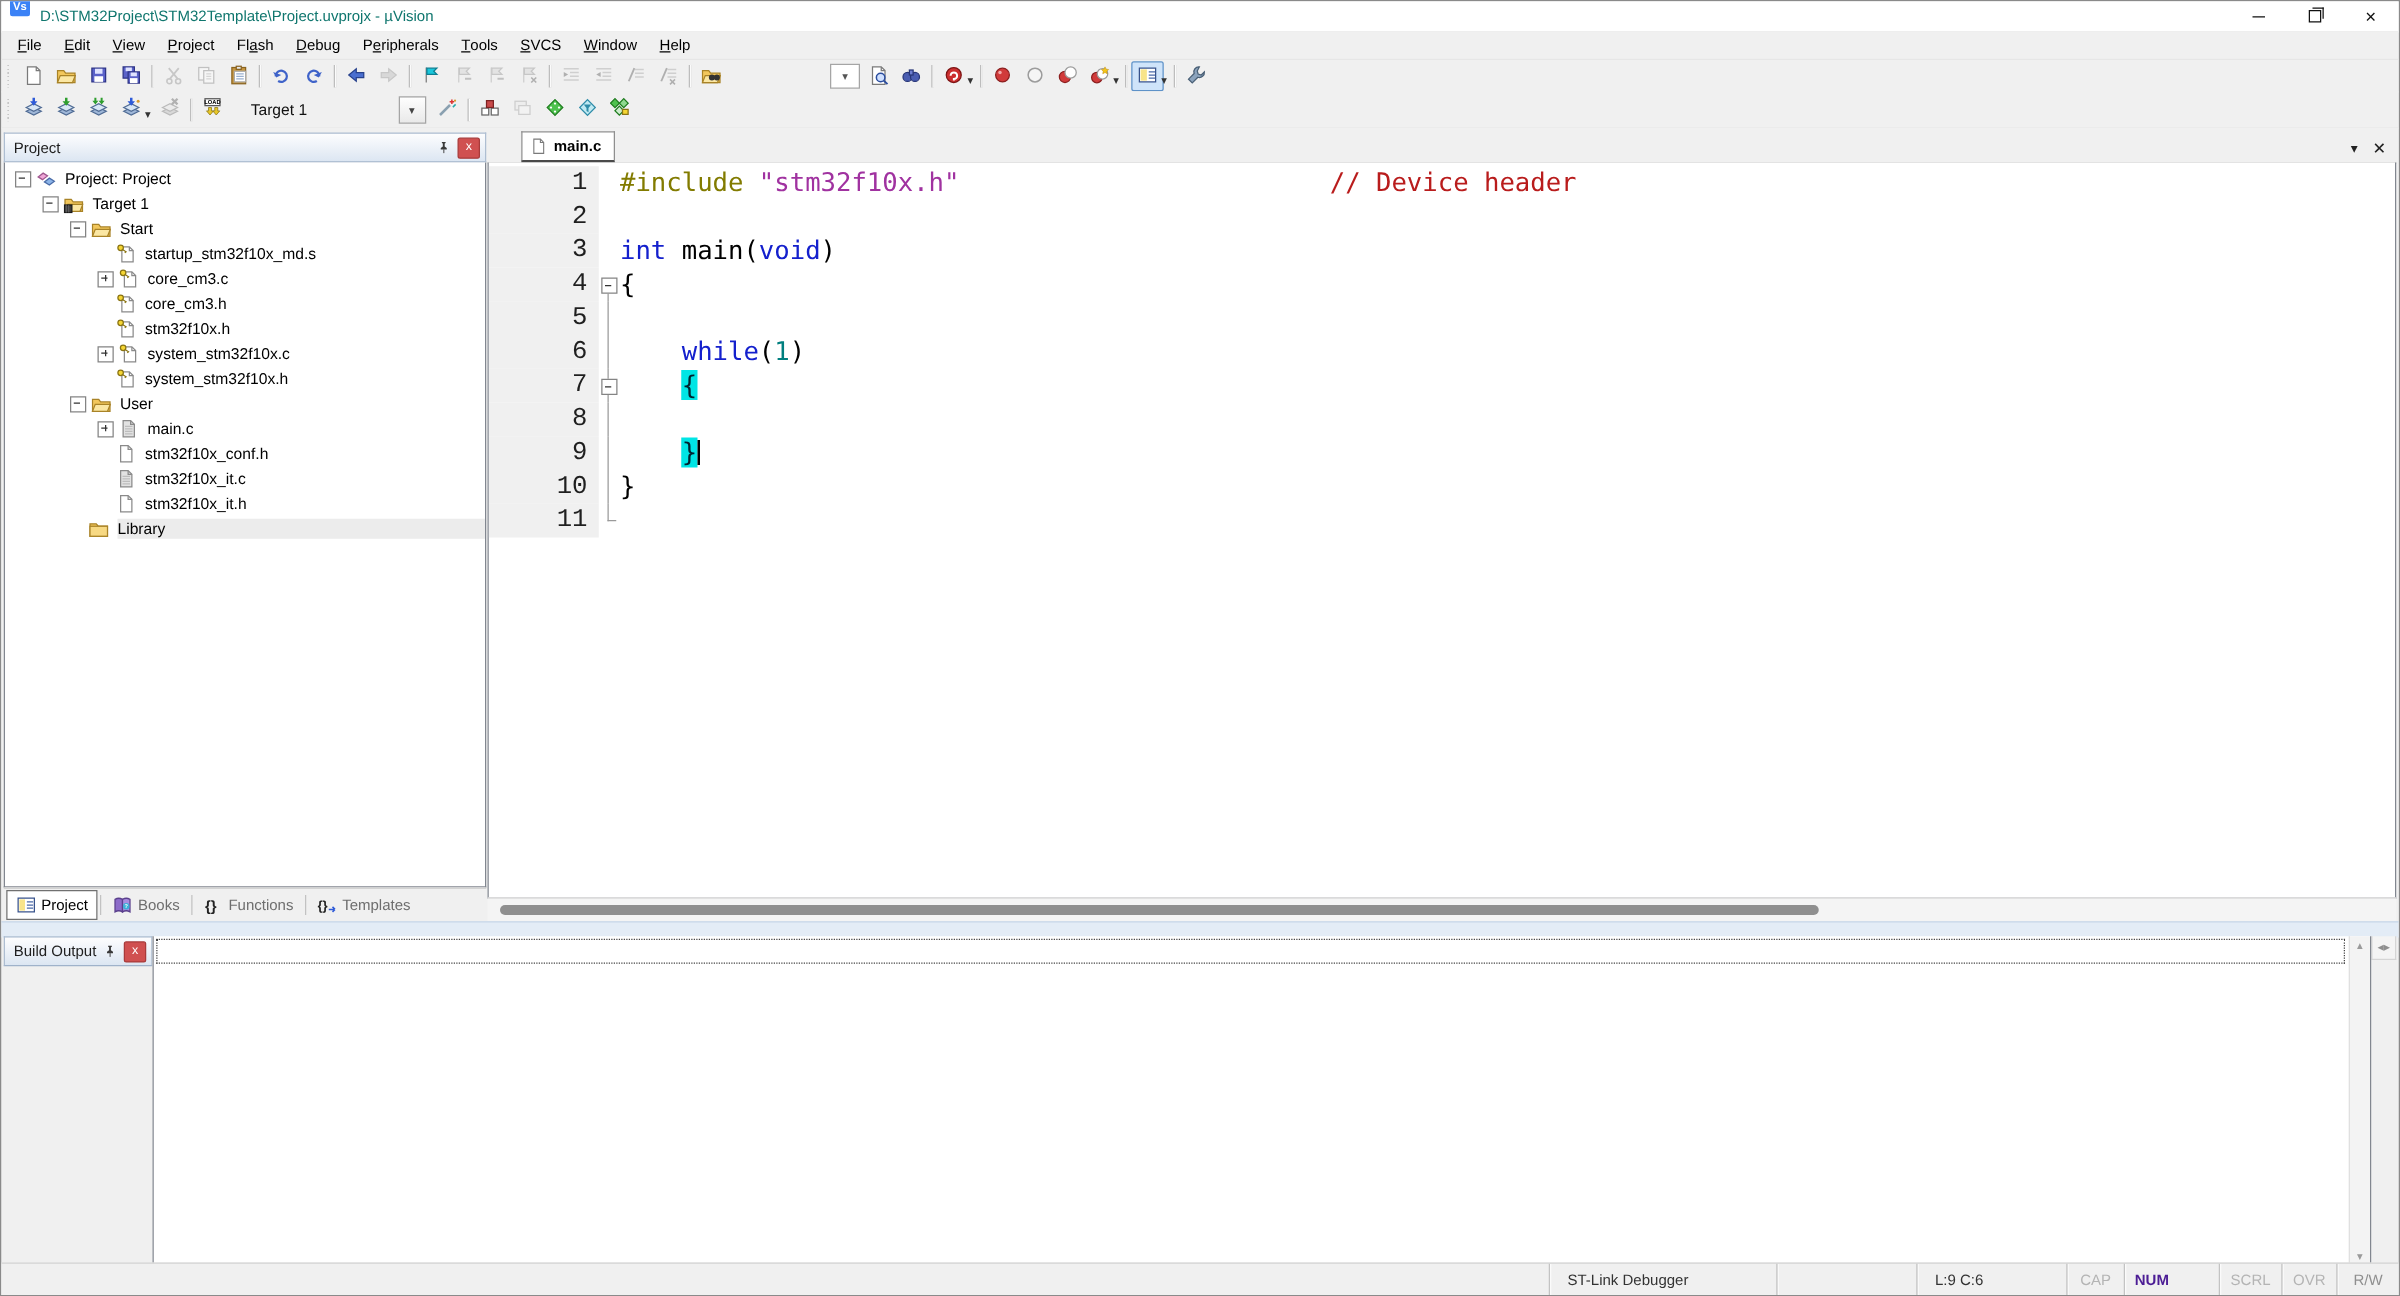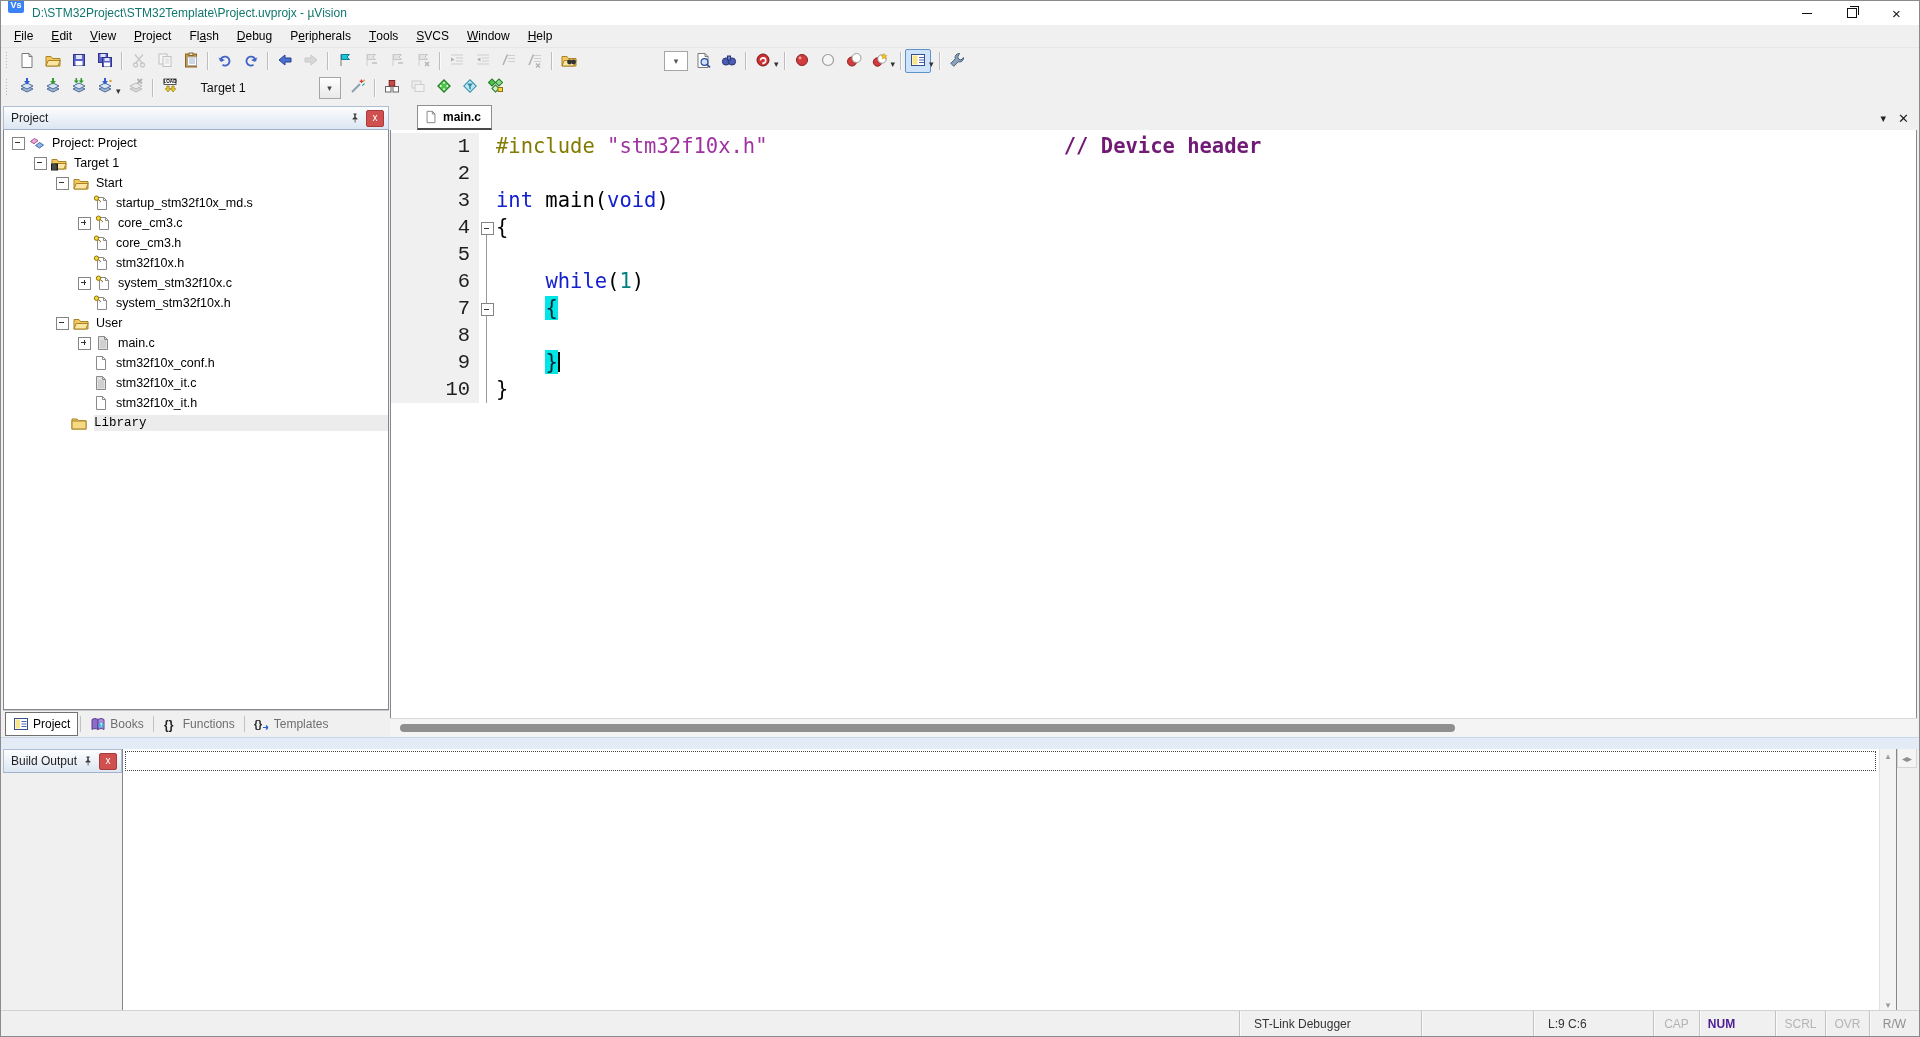--- a/index.html
+++ b/index.html
@@ -57,21 +57,21 @@
   .ph-close{background:#d05050;border:1px solid #a83a3a;color:#fff;font-size:10px;line-height:10px;border-radius:2px;}
   #tree{flex:1;background:#fff;border:1px solid #828790;border-top:none;overflow:hidden;padding-top:3px;}
   .tree-row{height:20px;display:flex;align-items:center;font-size:12.5px;white-space:nowrap;}
   .tree-indent{flex:0 0 auto;}
   .expander{flex:0 0 auto;width:11px;height:11px;border:1px solid #848484;background:#fff;position:relative;margin-right:4px;}
   .expander:before{content:"";position:absolute;left:2px;top:4.5px;width:5px;height:1px;background:#333;}
   .expander.plus:after{content:"";position:absolute;left:4.5px;top:2px;width:1px;height:5px;background:#333;}
   .exp-space{flex:0 0 auto;width:15px;}
   .tree-icon{flex:0 0 auto;width:18px;height:16px;margin-right:5px;}
   .tree-label{padding:1px 4px 1px 0;}
-  .tree-row.selected .tree-label{background:#ececec;flex:1;font-family:Liberation Mono, monospace;}
+  .tree-row.selected .tree-label{background:#ececec;flex:1;}
 
   
   #panel-tabs{height:26px;display:flex;align-items:center;background:#f0f0f0;padding-left:2px;border-top:1px solid #c9c9c9;}
   .ptab{height:22px;display:flex;align-items:center;padding:0 7px;color:#6e6e6e;}
   .ptab .ticon{width:16px;height:16px;margin-right:4px;}
   .ptab.active{background:#fff;border:1px solid #707070;color:#000;}
   .ptab-sep{width:1px;height:16px;background:#c2c2c2;margin:0 2px;}
 
   
   #editor-area{position:absolute;left:389px;top:4px;right:2px;bottom:0;}
@@ -86,21 +86,21 @@
   .code-row{height:27px;display:flex;font-family:"Liberation Mono",monospace;font-size:20.5px;line-height:27px;}
   .ln{flex:0 0 auto;width:88px;background:#f0f0f0;color:#1f1f1f;text-align:right;padding-right:9px;box-sizing:border-box;}
   .fold{flex:0 0 16px;position:relative;}
   .fold .vl{position:absolute;left:7px;top:0;bottom:0;width:1px;background:#9a9a9a;}
   .fold .vl.half{top:19px;}
   .fold .vl.tophalf{bottom:13px;}
   .fold .hend{position:absolute;left:7px;top:13px;width:7px;height:1px;background:#9a9a9a;}
   .fold .fbox{position:absolute;left:2px;top:8px;width:11px;height:11px;border:1px solid #848484;background:#fff;}
   .fold .fbox:before{content:"";position:absolute;left:2px;top:4.5px;width:5px;height:1px;background:#333;}
   pre.code{margin:0;white-space:pre;padding-left:1px;}
-  .pp{color:#827b00;} .str{color:#a032a0;} .com{color:#701a75;font-weight:bold;} .kw{color:#1420cd;}
+  .pp{color:#827b00;} .str{color:#a032a0;} .com{color:#b91c1c;} .kw{color:#1420cd;}
   .num{color:#007f7f;} .pl{color:#000;}
   .hl{background:#00e5e5;color:#00222f;}
   .caret{display:inline-block;width:2px;height:20px;background:#000;vertical-align:-3px;}
   #editor-hscroll{position:absolute;left:0;right:0;top:612px;height:18px;background:#f4f4f4;border-top:1px solid #dadada;}
   #editor-hthumb{position:absolute;left:10px;top:5px;width:1055px;height:8px;background:#8f8f8f;border-radius:4px;}
 
   
   #splitter-h{position:absolute;left:0;right:0;top:736px;height:12px;background:#e3ecf6;border-top:1px solid #c7d6e8;}
 
   
@@ -746,20 +746,28 @@
                 <span class="vl"></span>
               </span>
               <pre class="code"><span class="pl">    </span><span class="hl">}</span><span class="caret"></span></pre>
             </div>
             <div class="code-row">
               <span class="ln">10</span>
               <span class="fold">
                 <span class="vl"></span>
               </span>
               <pre class="code"><span class="pl">}</span></pre>
+            </div>
+            <div class="code-row">
+              <span class="ln">11</span>
+              <span class="fold">
+                <span class="vl tophalf"></span>
+                <span class="hend"></span>
+              </span>
+              <pre class="code"></pre>
             </div>
           </div>
       </div>
       <div id="editor-hscroll">
         <div id="editor-hthumb"></div>
       </div>
     </div>
   </div>
 
   <div id="splitter-h"></div>

